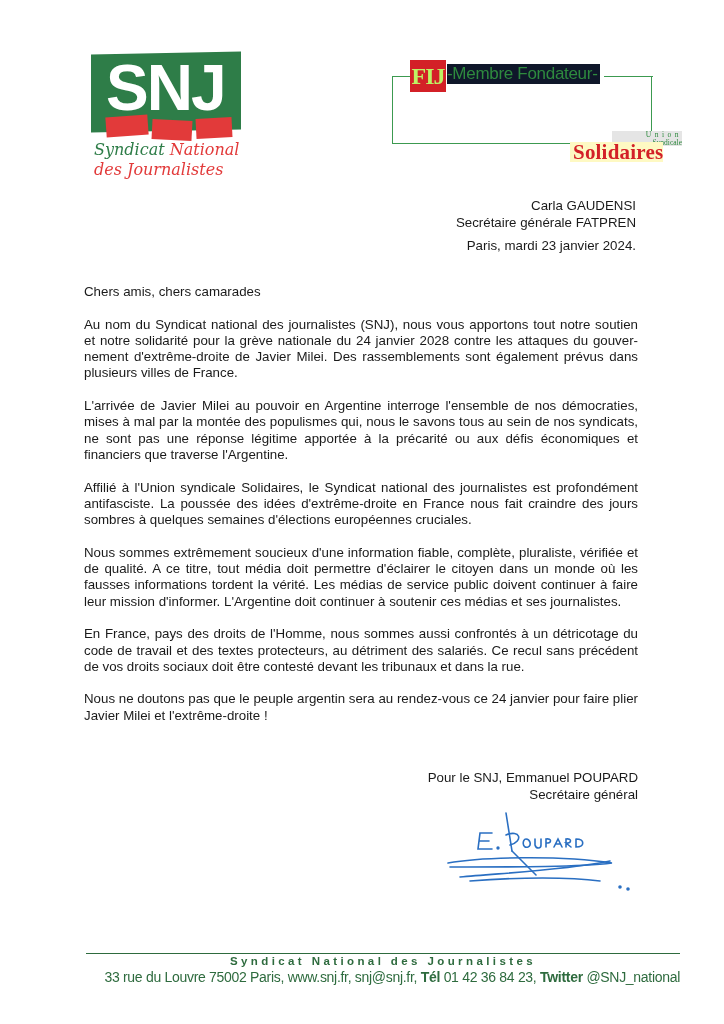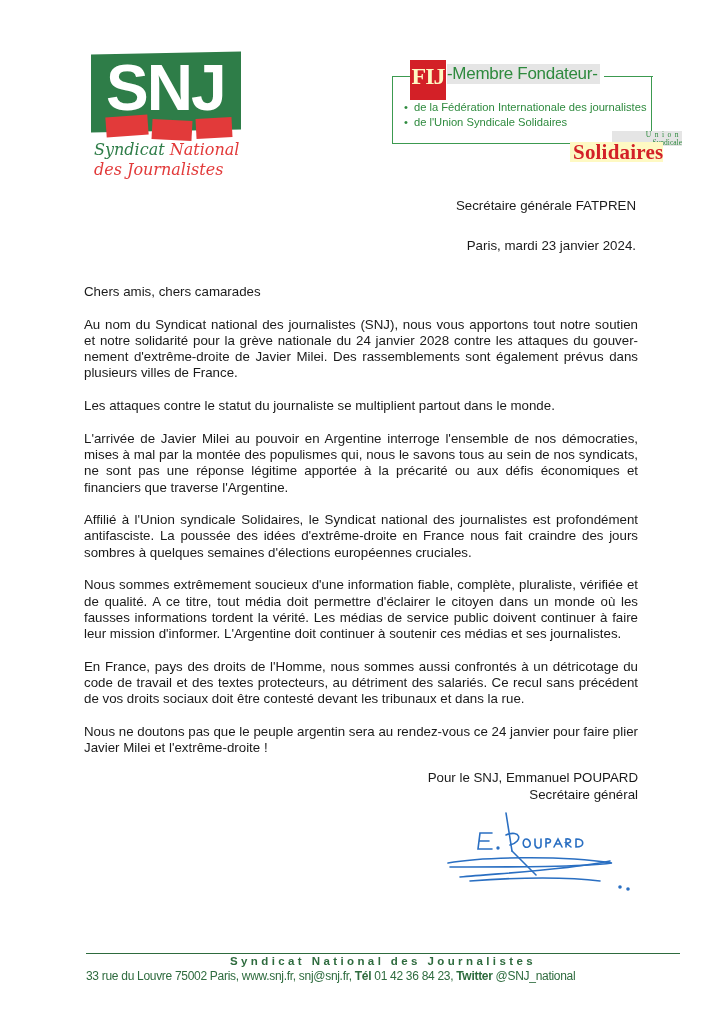--- a/index.html
+++ b/index.html
@@ -16,22 +16,22 @@
     .snj-red.r3 { left: 112px; top: 68px; width: 36px; transform: rotate(-3deg); }
     .snj-script { position: absolute; left: 10px; top: 90px; font-family: "DejaVu Serif", serif; font-style: italic; font-size: 16px; line-height: 20px; white-space: nowrap; }
     .snj-script .g { color: #2e7d48; }
     .snj-script .r { color: #e23a3a; text-align: right; }
 
     
     .fij-block { position: absolute; left: 386px; top: 56px; width: 302px; height: 105px; }
     .fij-frame { position: absolute; left: 6px; top: 20px; width: 260px; height: 68px; border-left: 1.5px solid #3c9a50; border-bottom: 1.5px solid #3c9a50; border-right: 1.5px solid #3c9a50; }
     .fij-frame-top-left { position: absolute; left: 6px; top: 20px; width: 18px; height: 0; border-top: 1.5px solid #3c9a50; }
     .fij-frame-top-right { position: absolute; left: 218px; top: 20px; width: 49px; height: 0; border-top: 1.5px solid #3c9a50; }
-    .fij-badge { position: absolute; left: 24px; top: 4px; width: 36px; height: 40px; background: #d32027; color: #fef9c3; font-family: "Liberation Serif", serif; font-weight: bold; font-size: 24px; line-height: 32px; text-align: center; letter-spacing: -1px; }
-    .fij-title { position: absolute; left: 61px; top: 8px; font-size: 17px; color: #2e8a3e; white-space: nowrap; letter-spacing: -0.3px; background: #e5e5e5; padding-right: 2px; }
+    .fij-badge { position: absolute; left: 24px; top: 4px; width: 36px; height: 32px; background: #d32027; color: #bef264; font-family: "Liberation Serif", serif; font-weight: bold; font-size: 24px; line-height: 32px; text-align: center; letter-spacing: -1px; }
+    .fij-title { position: absolute; left: 61px; top: 8px; font-size: 17px; color: #2e8a3e; white-space: nowrap; letter-spacing: -0.3px; background: #0f172a; padding-right: 2px; }
     .fij-bullets { position: absolute; left: 18px; top: 44px; font-size: 11.2px; color: #2e8a3e; line-height: 15px; }
     .fij-bullets li { list-style: none; white-space: nowrap; }
     .fij-bullets li::before { content: "\2022"; margin-right: 6px; }
     .sol-small { position: absolute; left: 226px; top: 75px; font-family: "Liberation Serif", serif; font-size: 7.5px; color: #2e8a3e; line-height: 7.5px; text-align: right; width: 70px; background: #e5e5e5; }
     .sol-small .u { letter-spacing: 3.5px; }
     .sol-big { position: absolute; left: 184px; top: 86px; font-family: "Liberation Serif", serif; font-weight: bold; font-size: 21px; color: #d32027; line-height: 20px; background: #fef9c3; padding-left: 3px; letter-spacing: 0.2px; }
 
     
     .address { position: absolute; right: 88px; top: 198px; text-align: right; font-size: 13.3px; line-height: 16.5px; }
     .date { position: absolute; right: 88px; top: 238px; text-align: right; font-size: 13.3px; line-height: 16.5px; }
@@ -41,21 +41,21 @@
     .letter-body p { text-align: justify; margin-bottom: 16.3px; }
     .letter-body p.salutation { margin-bottom: 16.3px; }
 
     
     .sign-block { position: absolute; right: 86px; top: 770px; text-align: right; font-size: 13.3px; line-height: 16.5px; }
     .signature { position: absolute; left: 440px; top: 805px; width: 200px; height: 90px; }
 
     
     .footer-line { position: absolute; left: 86px; top: 953px; width: 594px; height: 0; border-top: 1.2px solid #2e6b3e; }
     .footer-title { position: absolute; left: 86px; width: 594px; top: 955px; text-align: center; font-weight: bold; font-size: 11.5px; letter-spacing: 3.4px; color: #2e6b3e; }
-    .footer-contact { position: absolute; left: 86px; width: 594px; top: 969px; text-align: left; font-size: 12px; color: #2e6b3e; letter-spacing: -0.3px; }
+    .footer-contact { position: absolute; left: 86px; width: 594px; top: 969px; text-align: right; font-size: 14px; color: #2e6b3e; letter-spacing: -0.3px; }
     .footer-contact b { font-weight: bold; }
   </style>
 </head>
 <body>
 
 <div class="snj-logo">
   <div class="snj-green"></div>
   <div class="snj-red r1"></div>
   <div class="snj-red r2"></div>
   <div class="snj-red r3"></div>
@@ -71,40 +71,36 @@
     </div>
   </div>
 </div>
 
 <div class="fij-block">
   <div class="fij-frame"></div>
   <div class="fij-frame-top-left"></div>
   <div class="fij-frame-top-right"></div>
   <div class="fij-badge">FIJ</div>
   <div class="fij-title">-Membre Fondateur-</div>
-  <ul class="fij-bullets">
-    <li>de la Fédération Internationale des journalistes</li>
-    <li>de l'Union Syndicale Solidaires</li>
-  </ul>
   <div class="sol-small">
     <div class="u">Union</div>
     <div>Syndicale</div>
   </div>
   <div class="sol-big">Solidaires</div>
 </div>
 
 <div class="address">
+  <div>Carla GAUDENSI</div>
   <div>Secrétaire générale FATPREN</div>
 </div>
 <div class="date">Paris, mardi 23 janvier 2024.</div>
 
 <div class="letter-body">
   <p class="salutation">Chers amis, chers camarades</p>
   <p>Au nom du Syndicat national des journalistes (SNJ), nous vous apportons tout notre soutien et notre solidarité pour la grève nationale du 24 janvier 2028 contre les attaques du gouver­nement d'extrême-droite de Javier Milei. Des rassemblements sont également prévus dans plusieurs villes de France.</p>
-  <p>Les attaques contre le statut du journaliste se multiplient partout dans le monde.</p>
   <p>L'arrivée de Javier Milei au pouvoir en Argentine interroge l'ensemble de nos démocraties, mises à mal par la montée des populismes qui, nous le savons tous au sein de nos syndi­cats, ne sont pas une réponse légitime apportée à la précarité ou aux défis économiques et financiers que traverse l'Argentine.</p>
   <p>Affilié à l'Union syndicale Solidaires, le Syndicat national des journalistes est profondément antifasciste. La poussée des idées d'extrême-droite en France nous fait craindre des jours sombres à quelques semaines d'élections européennes cruciales.</p>
   <p>Nous sommes extrêmement soucieux d'une information fiable, complète, pluraliste, vérifiée et de qualité. A ce titre, tout média doit permettre d'éclairer le citoyen dans un monde où les fausses informations tordent la vérité. Les médias de service public doivent continuer à faire leur mission d'informer. L'Argentine doit continuer à soutenir ces médias et ses journalistes.</p>
   <p>En France, pays des droits de l'Homme, nous sommes aussi confrontés à un détricotage du code de travail et des textes protecteurs, au détriment des salariés. Ce recul sans précédent de vos droits sociaux doit être contesté devant les tribunaux et dans la rue.</p>
   <p>Nous ne doutons pas que le peuple argentin sera au rendez-vous ce 24 janvier pour faire plier Javier Milei et l'extrême-droite !</p>
 </div>
 
 <div class="sign-block">
   <div>Pour le SNJ, Emmanuel POUPARD</div>
   <div>Secrétaire général</div>

